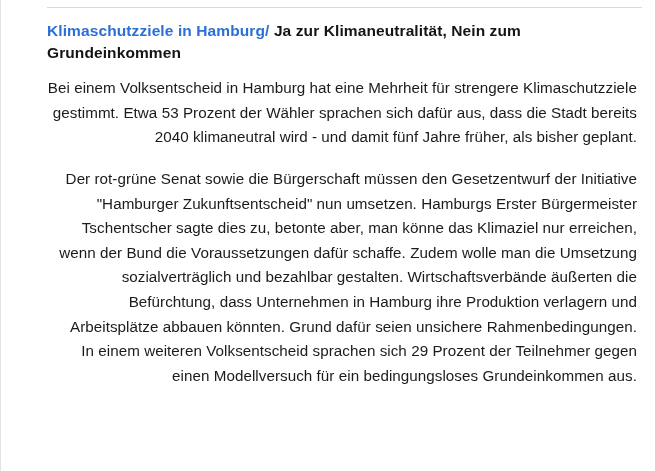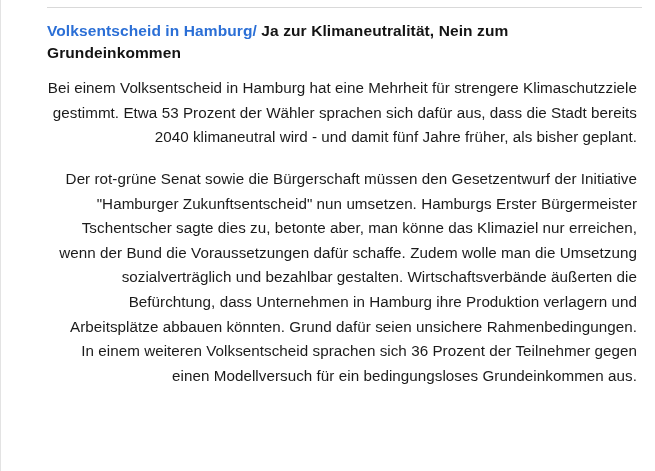--- a/index.html
+++ b/index.html
@@ -79,21 +79,21 @@
 <body>
 
 <div class="page">
 
   <div class="left-rule"></div>
   <div class="top-rule"></div>
 
   <div class="content">
 
     <h1 class="headline">
-      <span class="kicker">Volksentscheid in Hamburg</span><span class="sep">/</span> <span class="title">Ja zur Klimaneutralität, Nein zum Grundeinkommen</span>
+      <span class="kicker">Klimaschutzziele in Hamburg</span><span class="sep">/</span> <span class="title">Ja zur Klimaneutralität, Nein zum Grundeinkommen</span>
     </h1>
 
     <p class="body-par">Bei einem Volksentscheid in Hamburg hat eine Mehrheit für strengere Klimaschutzziele gestimmt. Etwa 53 Prozent der Wähler sprachen sich dafür aus, dass die Stadt bereits 2040 klimaneutral wird - und damit fünf Jahre früher, als bisher geplant.</p>
     <p class="body-par tight">Der rot-grüne Senat sowie die Bürgerschaft müssen den Gesetzentwurf der Initiative "Hamburger Zukunftsentscheid" nun umsetzen. Hamburgs Erster Bürgermeister Tschentscher sagte dies zu, betonte aber, man könne das Klimaziel nur erreichen, wenn der Bund die Voraussetzungen dafür schaffe. Zudem wolle man die Umsetzung sozialverträglich und bezahlbar gestalten. Wirtschaftsverbände äußerten die Befürchtung, dass Unternehmen in Hamburg ihre Produktion verlagern und Arbeitsplätze abbauen könnten. Grund dafür seien unsichere Rahmenbedingungen.</p>
-    <p class="body-par">In einem weiteren Volksentscheid sprachen sich 36 Prozent der Teilnehmer gegen einen Modellversuch für ein bedingungsloses Grundeinkommen aus.</p>
+    <p class="body-par">In einem weiteren Volksentscheid sprachen sich 29 Prozent der Teilnehmer gegen einen Modellversuch für ein bedingungsloses Grundeinkommen aus.</p>
 
   </div>
 </div>
 
 </body></html>

